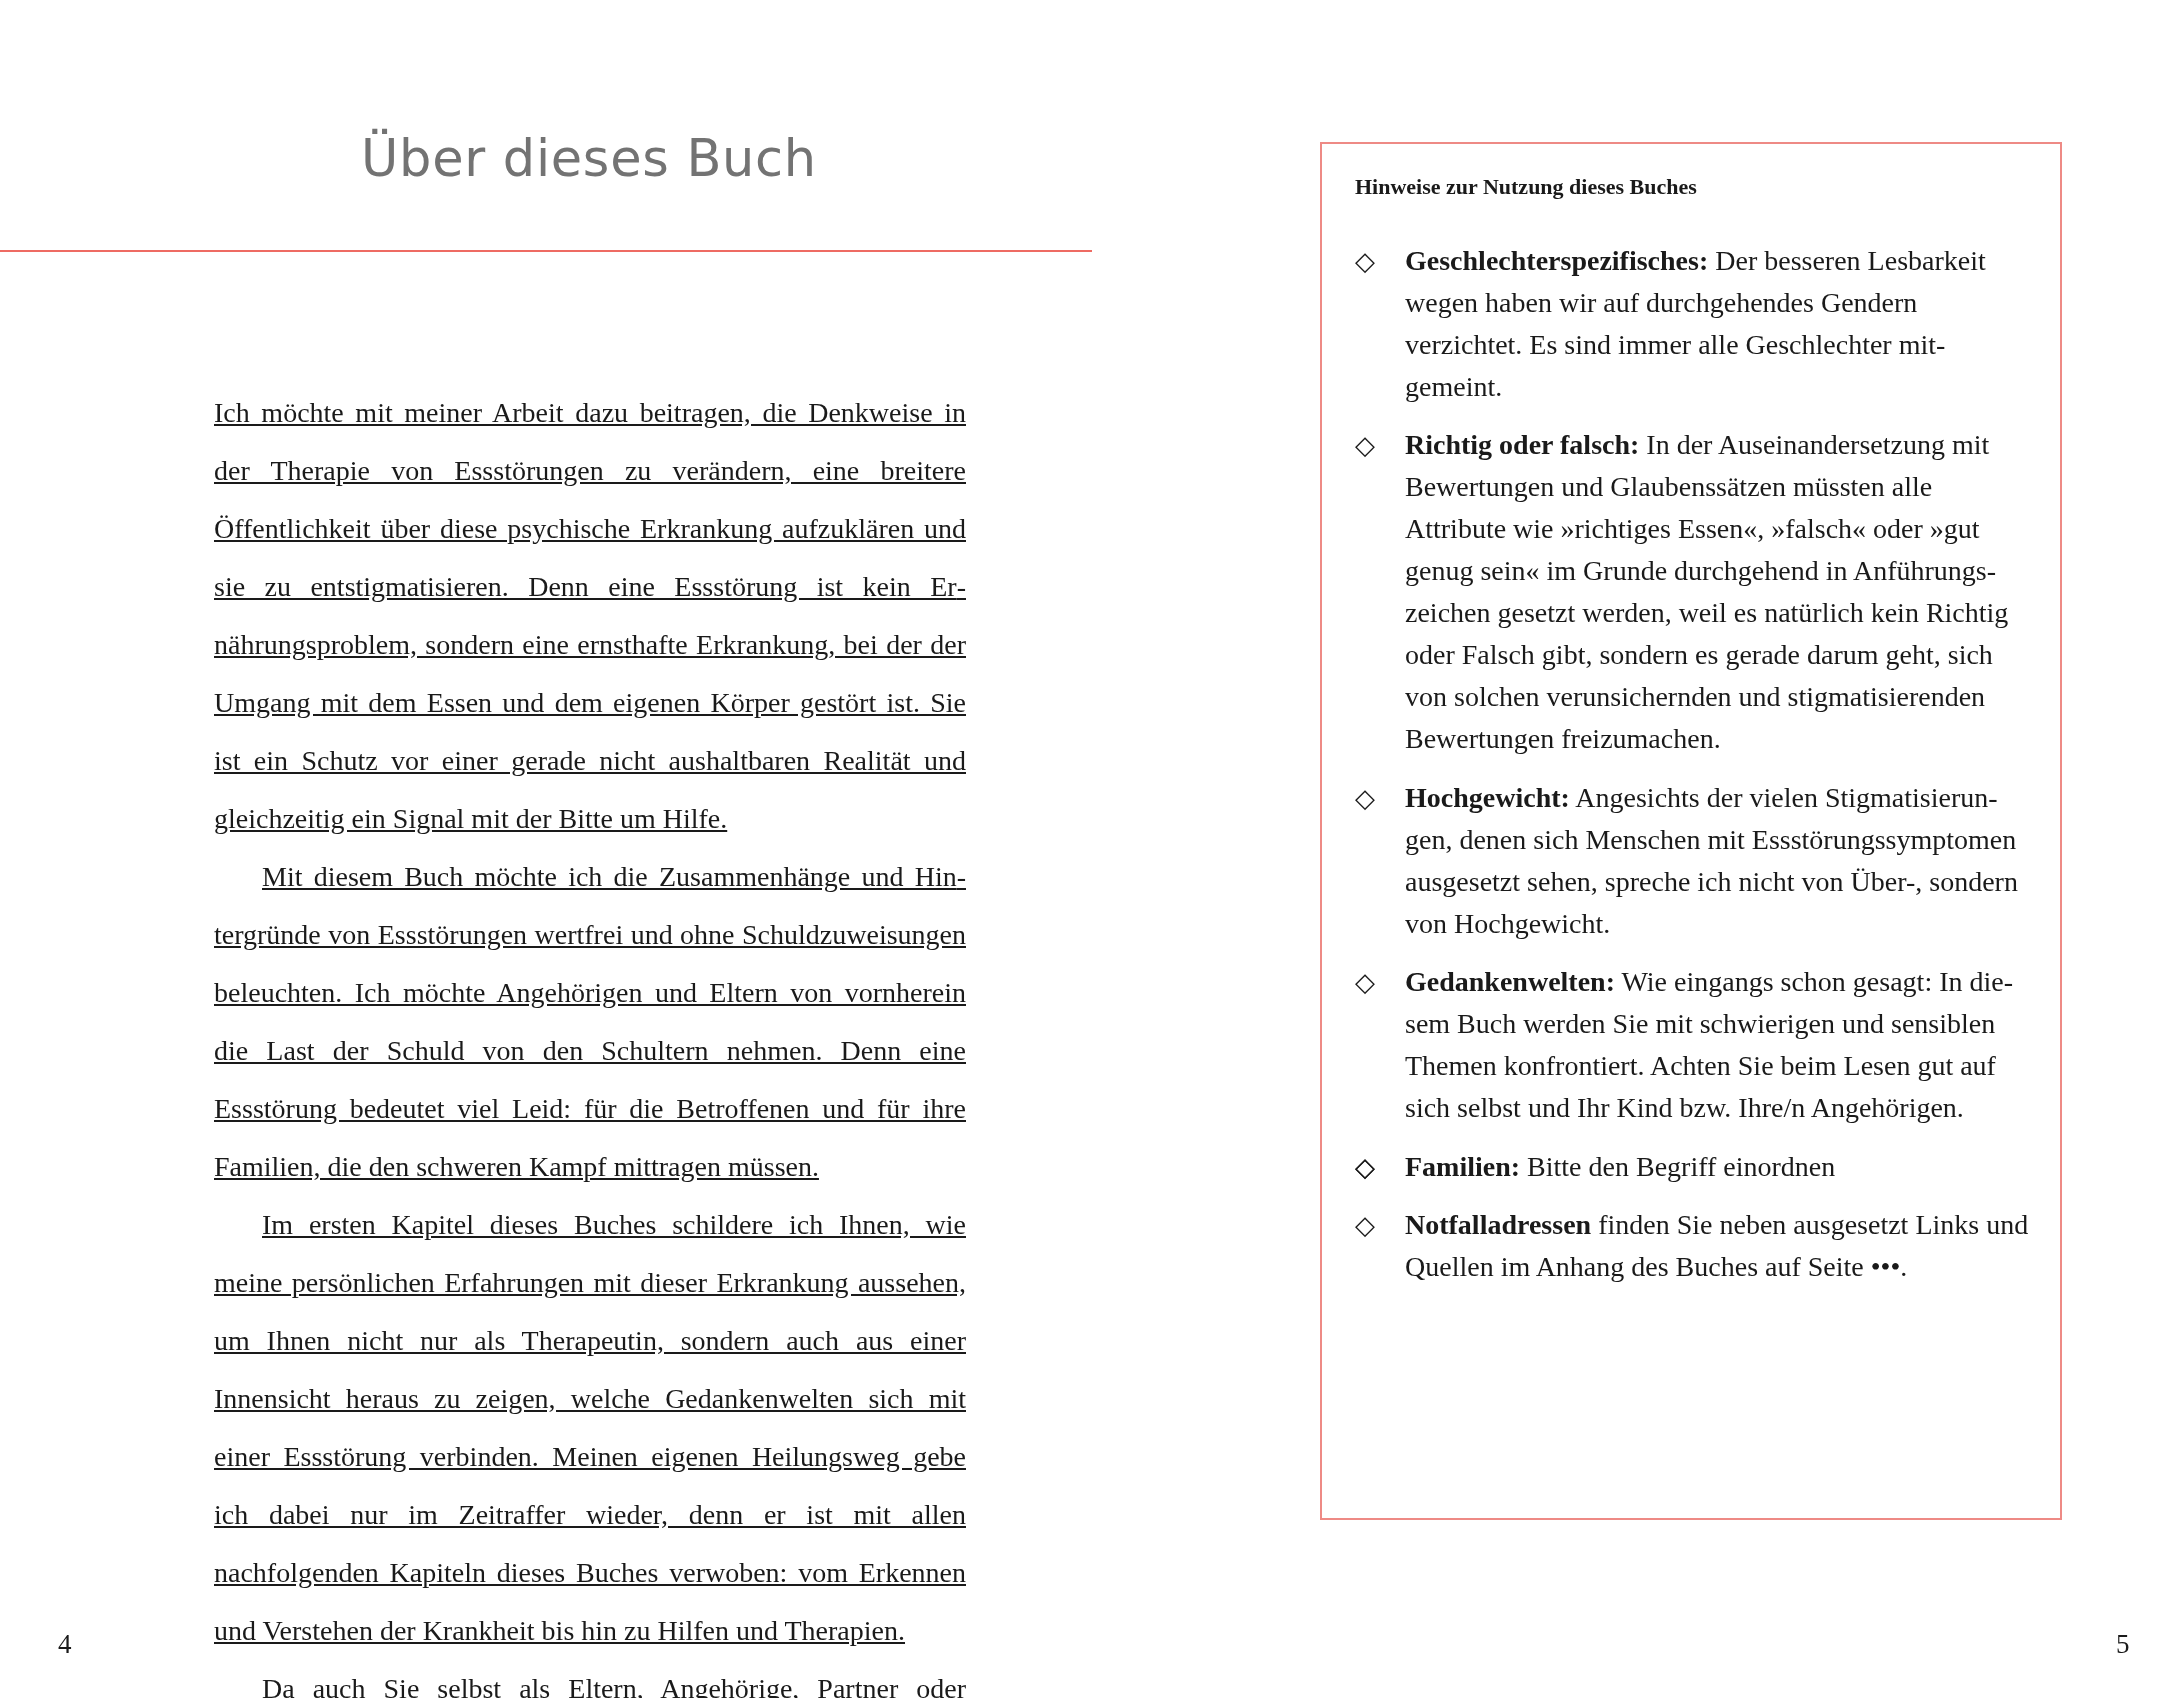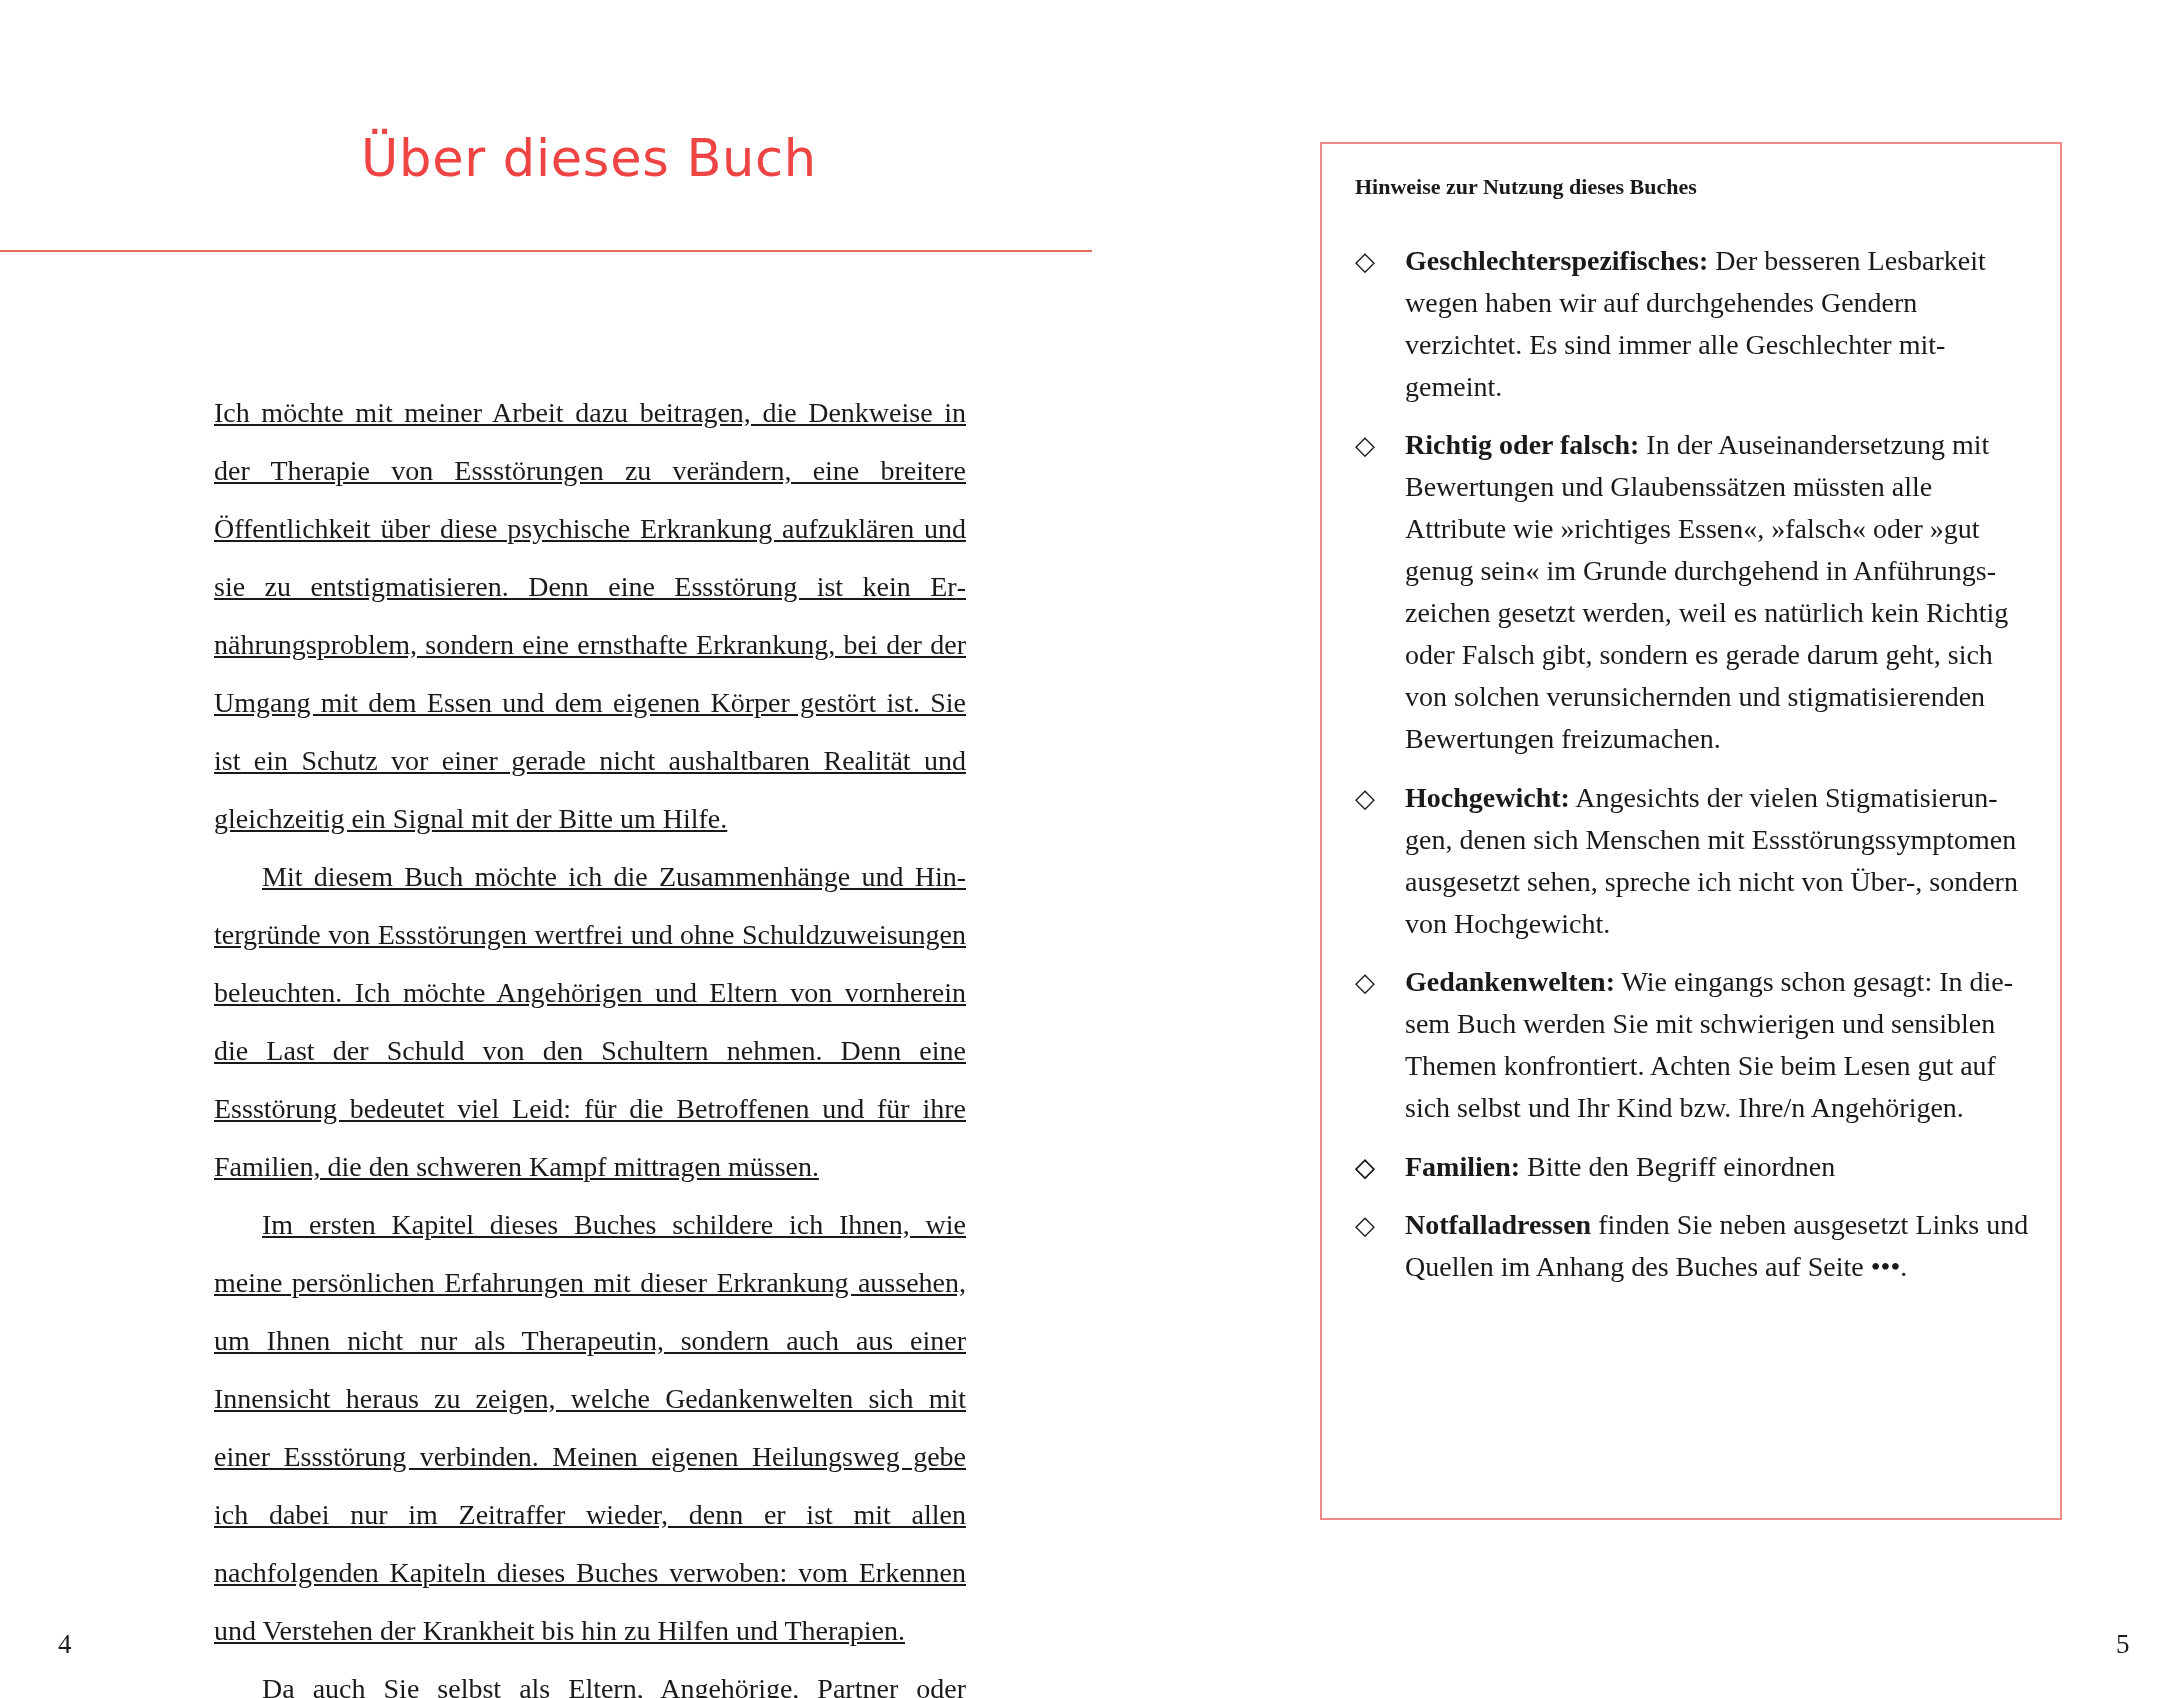--- a/index.html
+++ b/index.html
@@ -1,20 +1,20 @@
 <!DOCTYPE html>
 <html style="font-size:11px"><head>
 <meta charset="utf-8">
 <style>
   html, body { margin:0; padding:0; background:#ffffff; }
   body { width:2183px; height:1698px; position:relative; overflow:hidden;
          font-family:"Liberation Serif","DejaVu Serif",serif; color:#1a1a1a; }
   .page-title { position:absolute; left:0; width:1178px; top:129px; text-align:center;
          font-family:"DejaVu Sans","Liberation Sans",sans-serif; font-weight:normal;
-         font-size:51px; color:#ef4444; margin:0; letter-spacing:0.7px; }
+         font-size:51px; color:#737373; margin:0; letter-spacing:0.7px; }
   .title-rule { position:absolute; left:0; top:250px; width:1092px; height:2.1px; background:#ee6b63; }
   .body-col { position:absolute; left:214px; top:384px; width:752px;
          font-size:28px; line-height:58px; text-align:justify; hyphens:manual;text-decoration:underline; }
   .body-col p { margin:0; text-indent:0; }
   .body-col p + p { text-indent:48px; }
   .info-box { position:absolute; left:1320px; top:142px; width:738px; height:1374px;
          border:2.7px solid #ee8a85; box-sizing:content-box; }
   .info-heading { position:absolute; left:33px; top:30px; margin:0; font-size:22px; font-weight:bold; }
   .info-list { position:absolute; left:33px; top:96px; width:678px; margin:0; padding:0; list-style:none; }
   .info-item { position:relative; padding-left:50px; font-size:28px; line-height:42px; margin-bottom:16.4px; }

